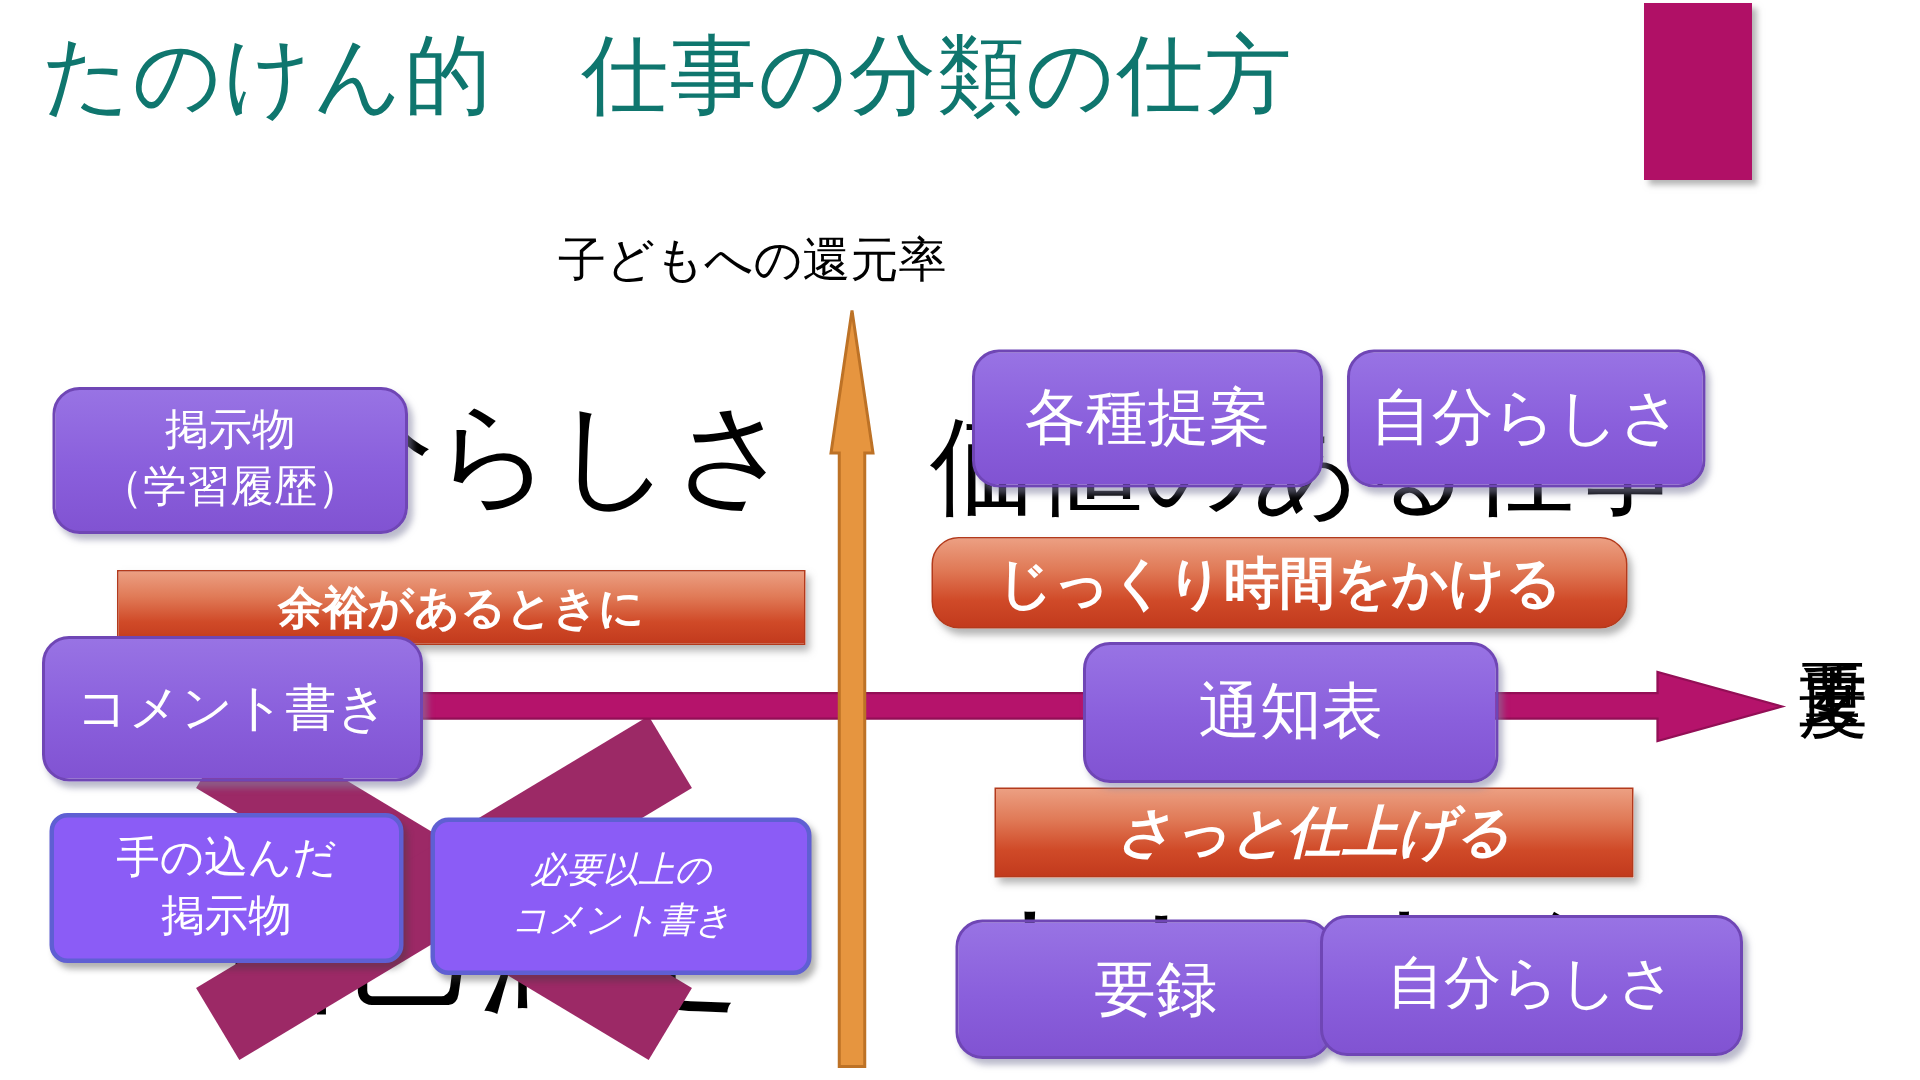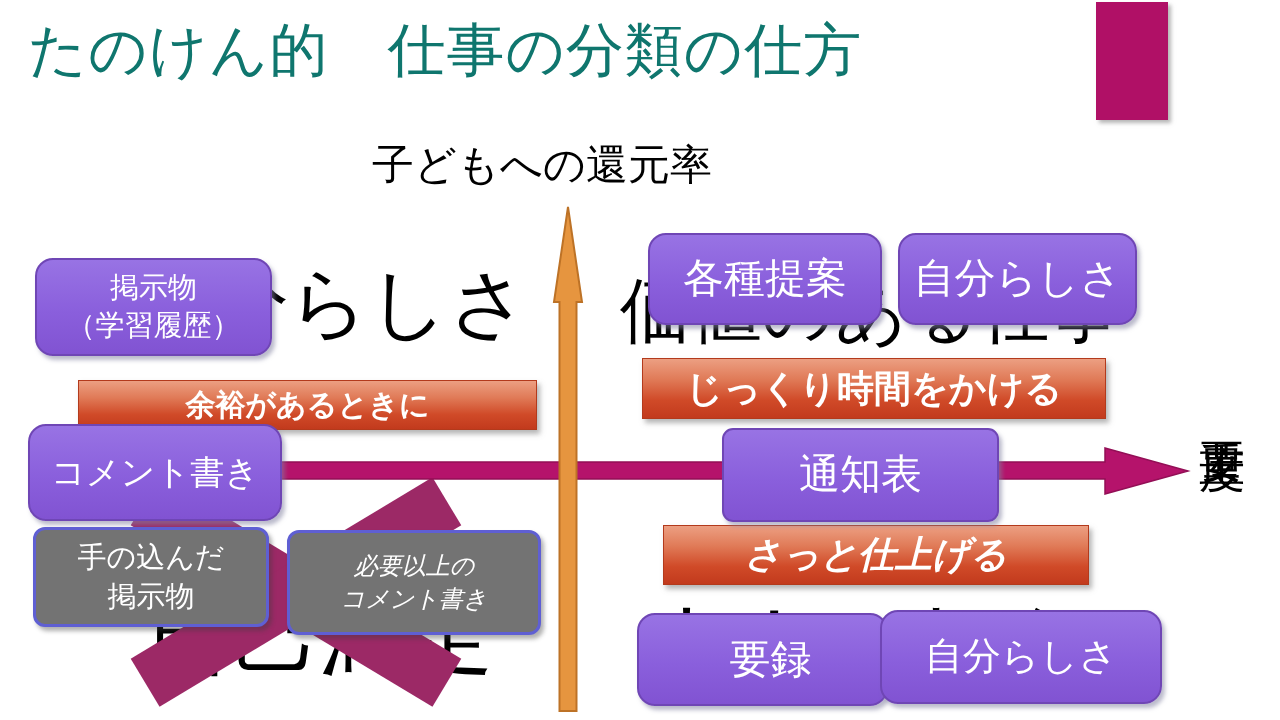--- a/index.html
+++ b/index.html
@@ -20,21 +20,21 @@
   
   .accent-rect{
     left:1096px;top:2px;width:72px;height:118px;
     background:#B01066;
     box-shadow:3px 3px 4px rgba(120,120,120,.55);
     z-index:7;
   }
 
   
   .y-axis-label{
-    left:372px;top:137px;font-size:42px;color:#000;white-space:nowrap;z-index:7;
+    left:372px;top:152px;font-size:32px;color:#000;white-space:nowrap;z-index:7;
   }
   .x-axis-label{
     left:1192px;top:404px;font-size:46px;color:#000;
     writing-mode:vertical-rl;text-orientation:upright;letter-spacing:2px;
     z-index:7;
   }
 
   
   .quad-label{color:#000;white-space:nowrap;z-index:1;}
   .quad-tl{left:133px;top:252px;font-size:78px;}
@@ -57,48 +57,48 @@
   
   .banner{
     background:linear-gradient(180deg,#EC9F82 0%,#E07A57 35%,#D04A28 70%,#C23A1D 100%);
     border:1px solid #B33A1C;
     box-shadow:3px 4px 5px rgba(110,110,110,.5);
     color:#fff;font-weight:bold;
     display:flex;align-items:center;justify-content:center;
     z-index:5;white-space:nowrap;
   }
   .banner-tl{left:78px;top:367px;width:457px;height:48px;font-size:30px;margin-top:13px;}
-  .banner-tr{left:642px;top:358px;width:462px;height:59px;font-size:37px;}
+  .banner-tr{left:621px;top:358px;width:462px;height:59px;font-size:37px;border-radius:18px;}
   .banner-br{left:663px;top:525px;width:424px;height:58px;font-size:37px;font-style:italic;}
 
   
   .pbox{
     background:linear-gradient(180deg,#9873E4 0%,#8A5FDC 55%,#8153D2 100%);
     border:2px solid #6F46B5;border-radius:18px;
     box-shadow:3px 4px 4px rgba(130,130,160,.55);
     color:#fff;display:flex;flex-direction:column;
     align-items:center;justify-content:center;
     text-align:center;z-index:6;line-height:1.3;white-space:nowrap;
   }
   .pbox-keiji{left:35px;top:258px;width:233px;height:94px;font-size:29px;}
   .pbox-kakushu{left:648px;top:233px;width:230px;height:88px;font-size:41px;}
   .pbox-jugyo{left:898px;top:233px;width:235px;height:88px;font-size:41px;}
   .pbox-comment{left:28px;top:424px;width:250px;height:93px;font-size:34px;}
-  .pbox-tsuchi{left:722px;top:428px;width:273px;height:90px;font-size:41px;border-radius:11px;}
+  .pbox-tsuchi{left:722px;top:428px;width:273px;height:90px;font-size:41px;}
   .pbox-yoroku{left:637px;top:613px;width:231px;height:89px;font-size:41px;padding-left:16px;}
   .pbox-shoninzu{left:880px;top:610px;width:278px;height:90px;font-size:38px;}
 
   
   .rbox{
-    background:#737373;
+    background:#8b5cf6;
     border:3px solid #5F5FD3;border-radius:12px;
     box-shadow:3px 4px 4px rgba(60,60,60,.4);
     color:#fff;display:flex;flex-direction:column;
     align-items:center;justify-content:center;
-    text-align:center;z-index:6;line-height:1.35;white-space:nowrap;
+    text-align:center;z-index:6;line-height:1.35;white-space:nowrap;margin-top:15px;
   }
   .rbox-tenokonda{left:33px;top:527px;width:230px;height:94px;font-size:29px;}
   .rbox-hitsuyo{left:287px;top:530px;width:248px;height:99px;font-size:24px;font-style:italic;}
 
   .bline{display:block;}
 </style>
 </head>
 <body>
 
 <div class="abs slide-title">たのけん的　仕事の分類の仕方</div>

